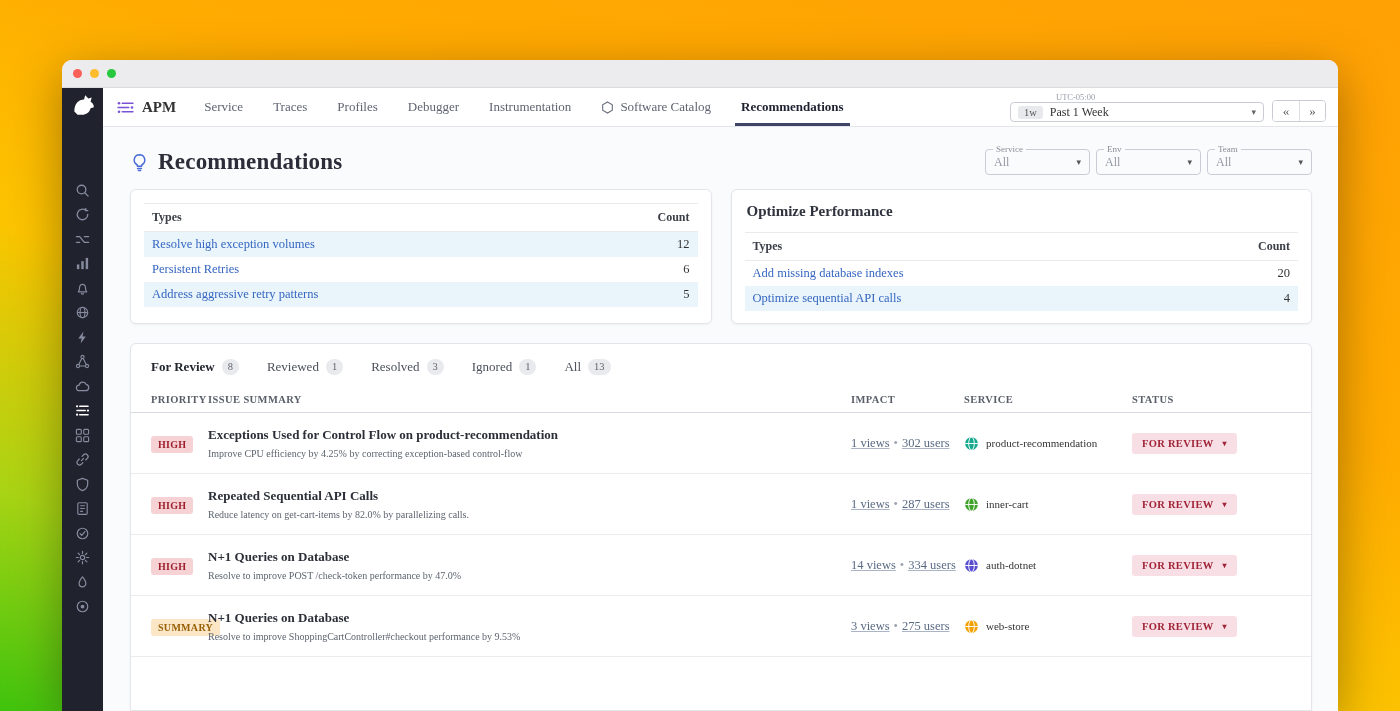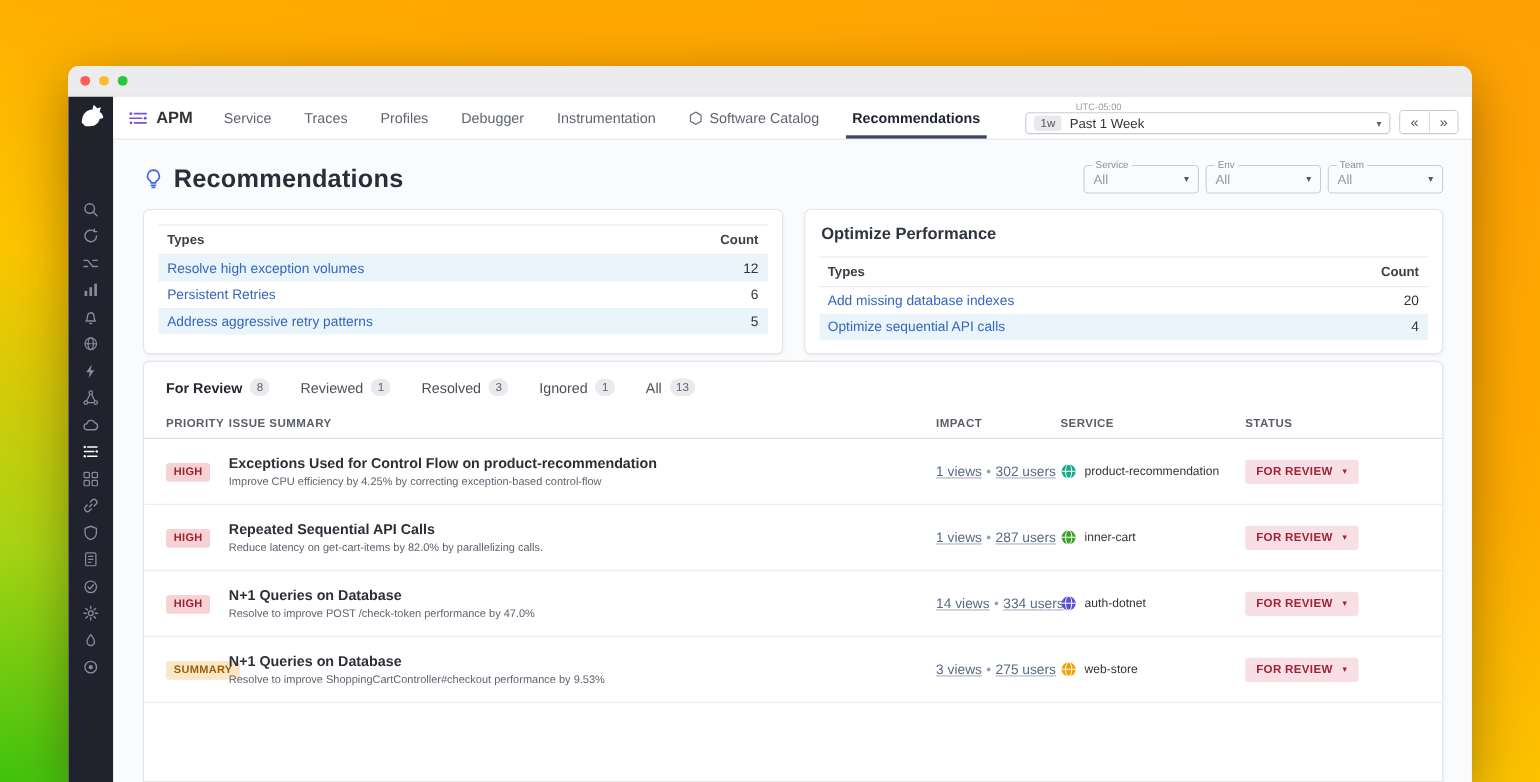--- a/index.html
+++ b/index.html
@@ -16,21 +16,21 @@
     box-shadow: 0 14px 50px rgba(0,0,0,.35);
     overflow: hidden; display: flex; flex-direction: column;
   }
 
   
   .titlebar { height: 28px; background: #ececee; border-bottom: 1px solid #dcdcdf;
     display: flex; align-items: center; padding-left: 11px; gap: 8px; flex: none; }
   .dot { width: 9px; height: 9px; border-radius: 50%; cursor: pointer; }
   .dot.red { background: #f96057; } .dot.yellow { background: #fdbc2e; } .dot.green { background: #28c83e; }
 
-  .app { flex: 1; display: flex; min-height: 0; }
+  .app { flex: 1; display: flex; min-height: 0; font-family: Liberation Serif, serif; }
 
   
   .sidebar { width: 41px; background: #20222d; display: flex; flex-direction: column;
     align-items: center; padding-top: 2px; flex: none; }
   .logo { width: 30px; height: 30px; color: #fff; margin-bottom: 58px; cursor: pointer; display:flex; align-items:center; justify-content:center; }
   .s-icon { width: 41px; height: 24.5px; display: flex; align-items: center; justify-content: center;
     color: #868b9f; cursor: pointer; flex: none; }
   .s-icon.active { color: #ffffff; }
   .s-icon svg { display: block; }
 
@@ -46,21 +46,21 @@
   .nav-item { font-size: 13px; color: #5f6470; cursor: pointer; display: flex; align-items: center;
     gap: 6px; height: 100%; position: relative; text-decoration: none; }
   .nav-item .nicon { display: flex; color: #6b7080; }
   .nav-item.active { color: #1e2230; font-weight: 700; }
   .nav-item.active::after { content: ""; position: absolute; left: -6px; right: -6px; bottom: 0;
     height: 3px; background: #3f4566; }
 
   .nav-right { margin-left: auto; display: flex; align-items: flex-end; gap: 8px; }
   .timewrap { display: flex; flex-direction: column; }
   .utc { font-size: 8.5px; color: #9a9da6; line-height: 10px; margin-left: 46px; }
-  .picker { width: 332px; height: 20px; border: 1px solid #c9ccd4; border-radius: 4px;
+  .picker { width: 254px; height: 20px; border: 1px solid #c9ccd4; border-radius: 4px;
     display: flex; align-items: center; padding: 0 7px; gap: 7px; background: #fff; cursor: pointer; }
   .pill { background: #e7e9ec; border-radius: 3px; font-size: 10.5px; color: #555; padding: 1px 6px; }
   .trange { font-size: 12px; color: #333; }
   .picker .caret { margin-left: auto; color: #666; font-size: 9px; }
   .pager { display: flex; border: 1px solid #c9ccd4; border-radius: 4px; overflow: hidden; height: 22px; }
   .pager button { width: 26px; background: #fff; border: none; color: #555; font-size: 13px;
     cursor: pointer; line-height: 20px; font-family: inherit; }
   .pager button + button { border-left: 1px solid #dcdee3; }
 
   
@@ -85,21 +85,21 @@
   .thead { display: flex; justify-content: space-between; padding: 6px 8px;
     border-top: 1px solid #e8eaee; border-bottom: 1px solid #e8eaee;
     font-size: 12px; font-weight: 700; color: #3c3f48; }
   .trow { display: flex; justify-content: space-between; padding: 5px 8px;
     font-size: 12.5px; align-items: center; cursor: pointer; }
   .trow.striped { background: #e9f5fb; }
   .tlabel { color: #3566c0; }
   .tcount { color: #333; }
 
   
-  .main-card { margin: 6px 26px 0 27px; flex: 1; display: flex; flex-direction: column;
+  .main-card { margin: 19px 26px 0 27px; flex: 1; display: flex; flex-direction: column;
     overflow: hidden; border-radius: 6px 6px 0 0; }
   .tabs { display: flex; gap: 28px; padding: 15px 20px 13px; align-items: center; }
   .tab { display: flex; align-items: center; gap: 7px; cursor: pointer; }
   .tab .tlab { font-size: 13px; color: #4c505b; }
   .tab.active .tlab { font-weight: 700; color: #23262e; }
   .tbadge { background: #e9eaee; color: #5f636d; font-size: 10.5px; border-radius: 9px;
     padding: 1px 6px; line-height: 14px; }
 
   .lhead, .lrow { display: grid; grid-template-columns: 57px 643px 113px 168px 1fr;
     padding-left: 20px; padding-right: 20px; }

